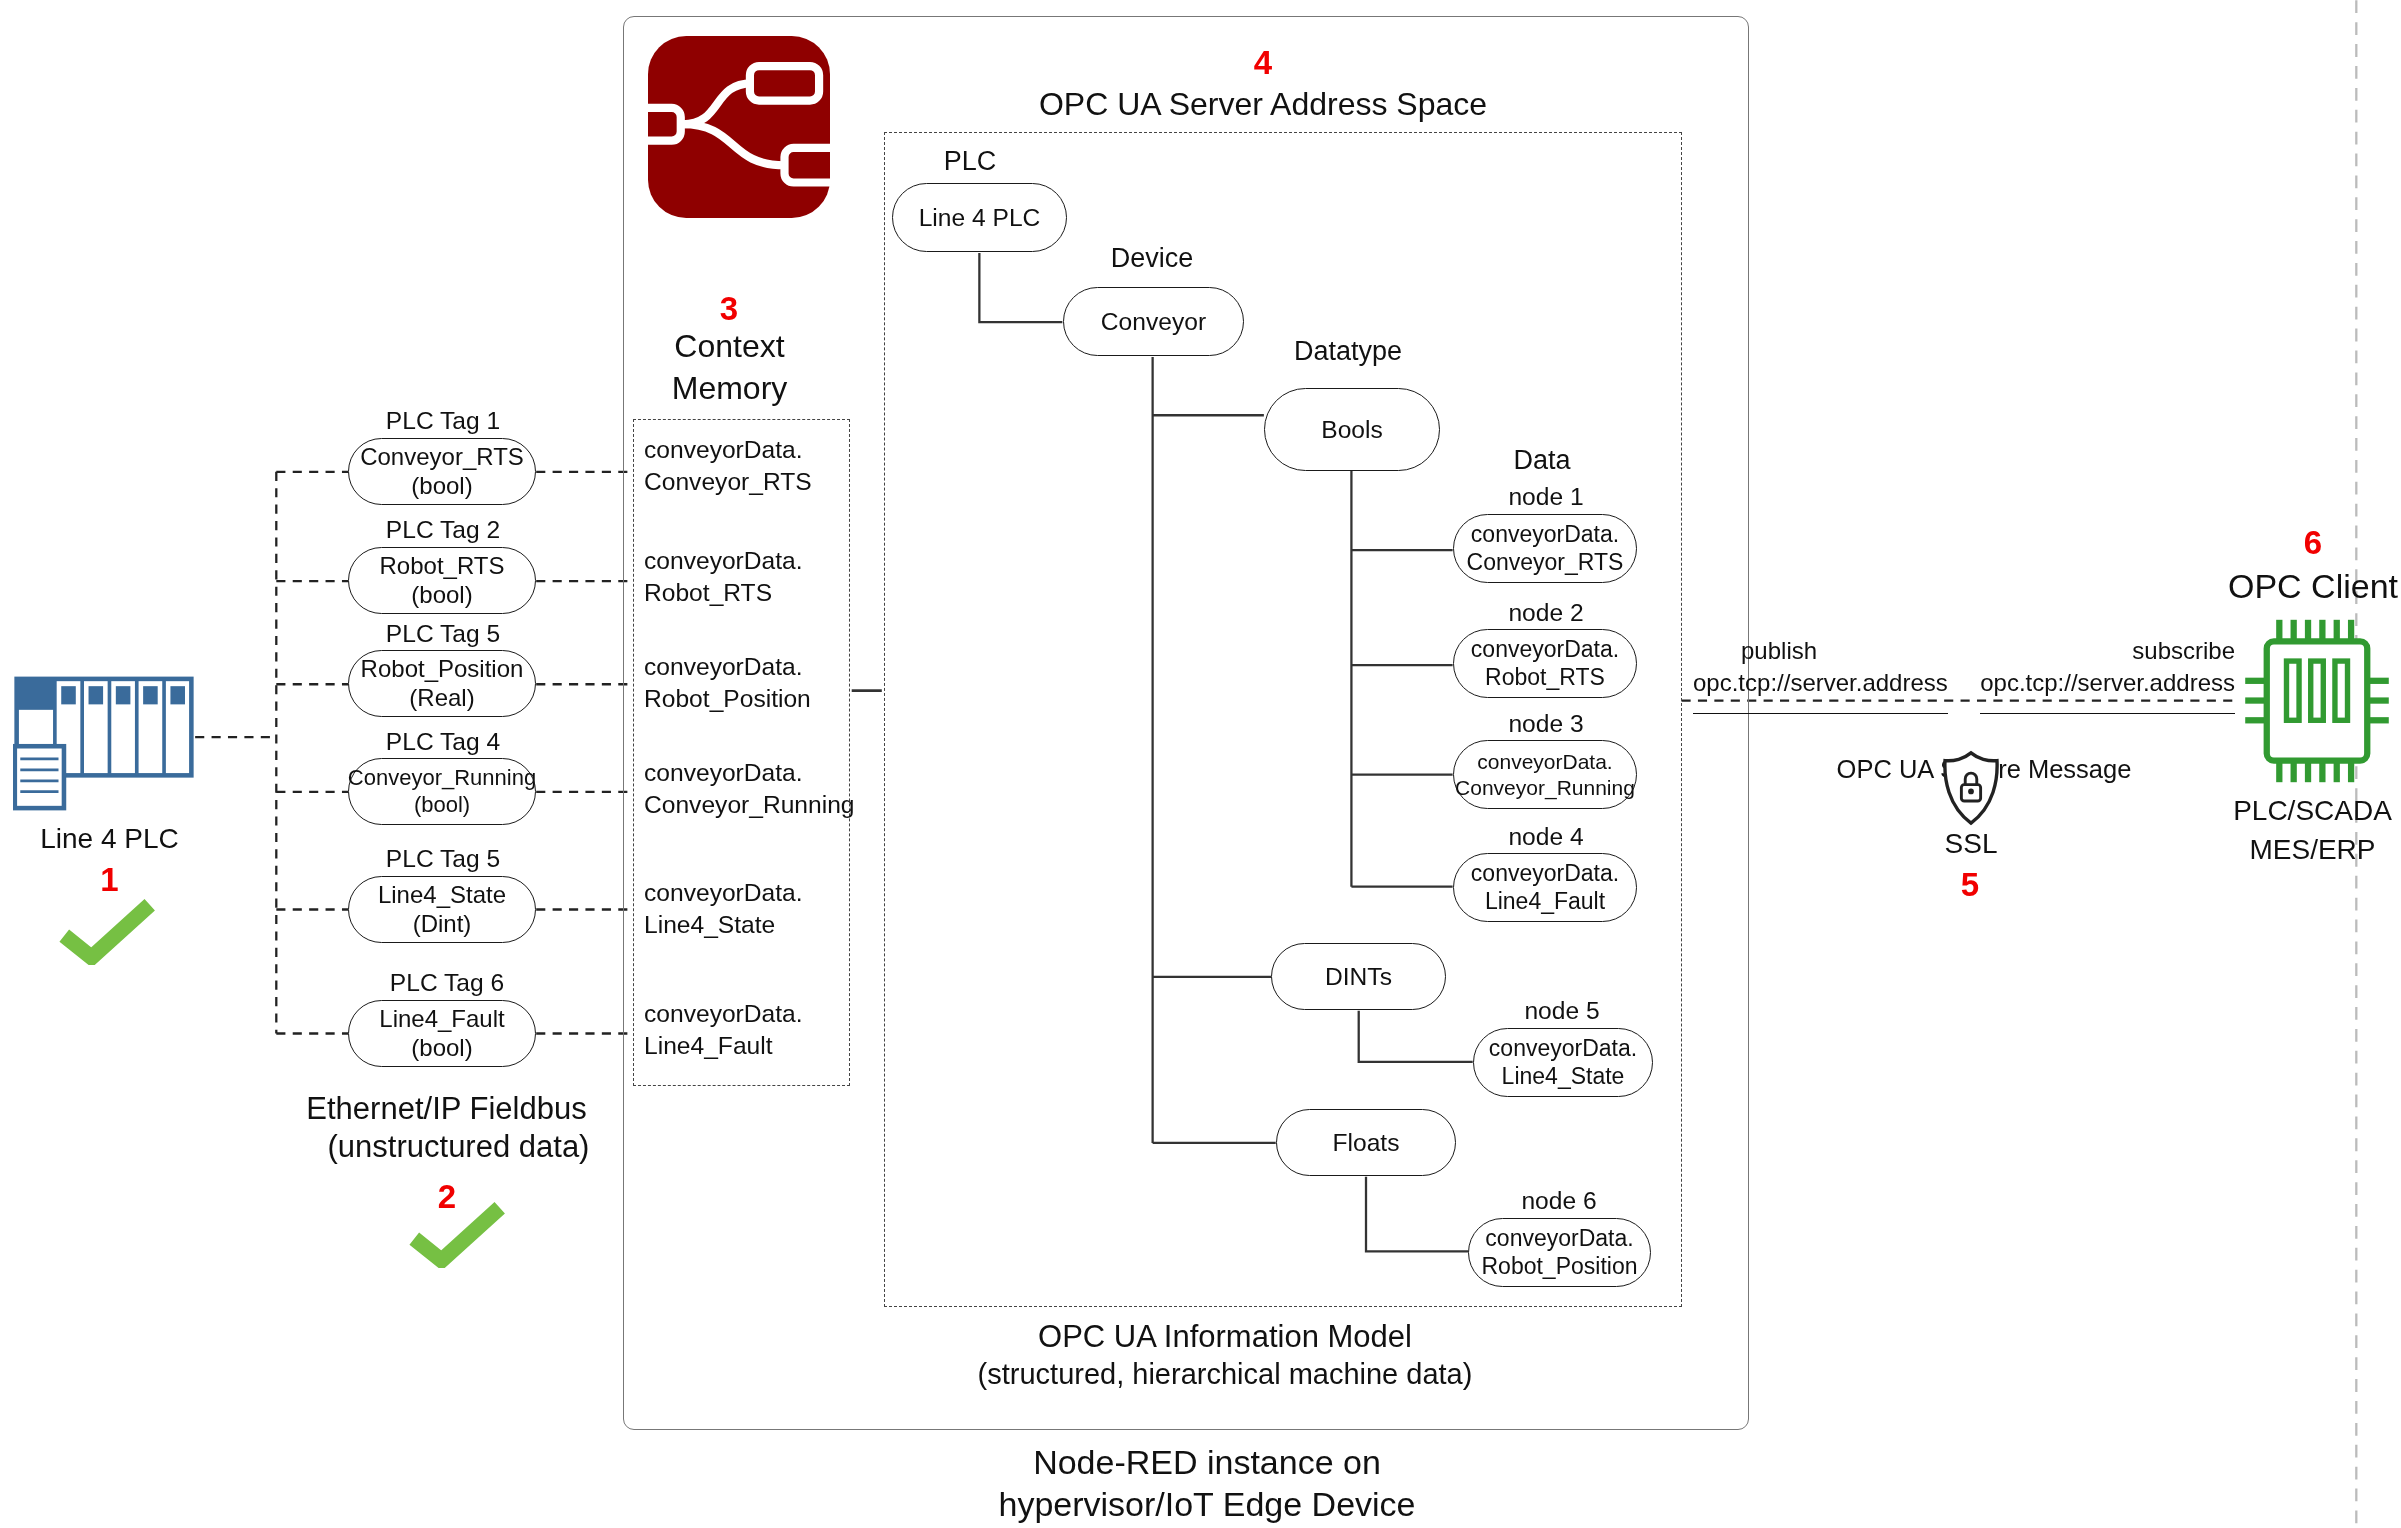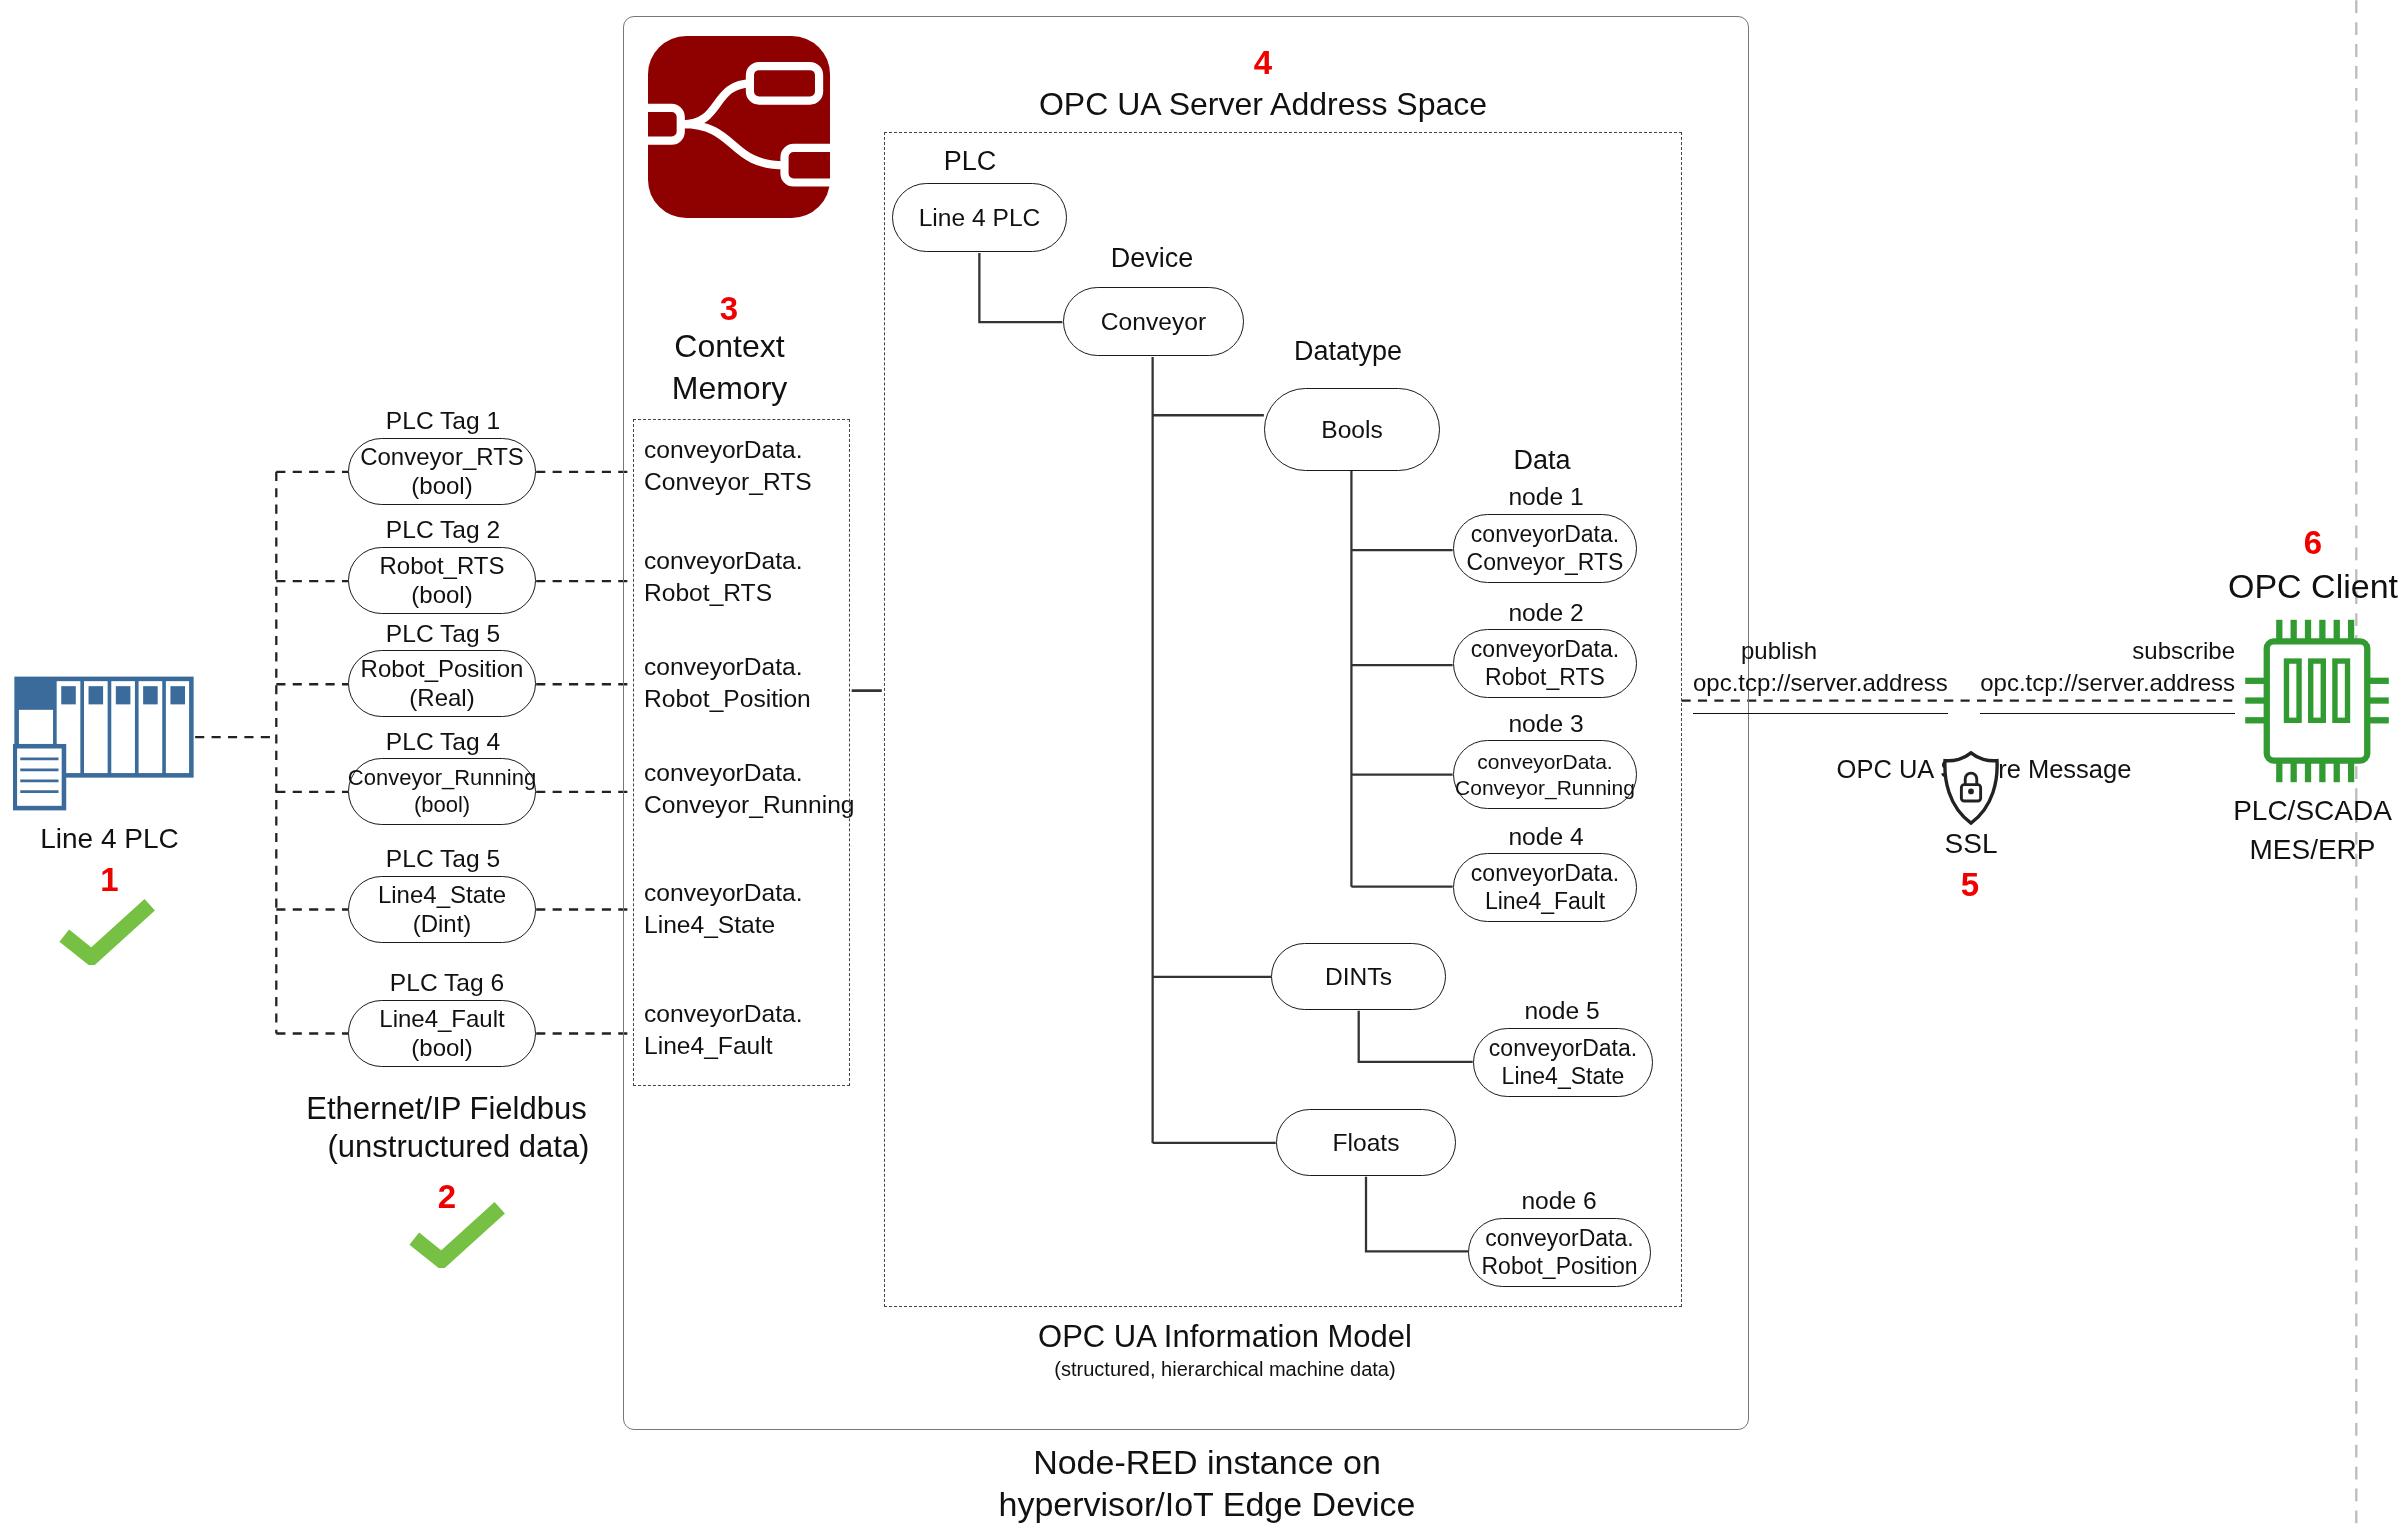--- a/index.html
+++ b/index.html
@@ -10,21 +10,21 @@
   .pill { position:absolute; background:#fff; border:1.8px solid #1a1a1a; border-radius:911px;
           display:flex; flex-direction:column; align-items:center; justify-content:center;
           text-align:center; line-height:1.2; font-size:24px; z-index:2; }
   .pill.data { font-size:23px; }
   .t { position:absolute; z-index:2; }
   .ctr { text-align:center; }
   .step { position:absolute; color:#f10000; font-weight:bold; font-size:33px; text-align:center; z-index:2; }
   .dashedbox { position:absolute; border:1.8px dashed #444; z-index:1; }
   .solidbox { position:absolute; border:1.8px solid #777; border-radius:11px; z-index:1; }
   .f26{font-size:24px} .f27{font-size:24.6px} .f28{font-size:25.5px} .f30{font-size:27px}
-  .f31{font-size:28px} .f32{font-size:20px} .f34{font-size:31px} .f35{font-size:32px} .f37{font-size:34px}
+  .f31{font-size:28px} .f32{font-size:29px} .f34{font-size:31px} .f35{font-size:32px} .f37{font-size:34px}
   .addr { border-bottom:1.8px solid #111; padding-bottom:17px; }
   .mem { position:absolute; font-size:24.6px; line-height:1.3; z-index:2; }
   .icon { position:absolute; z-index:2; }
 </style>
 </head>
 <body>
 
 <div class="canvas">
 
   <svg class="wires" width="2401" height="1529" viewBox="0 0 2633 1676">

